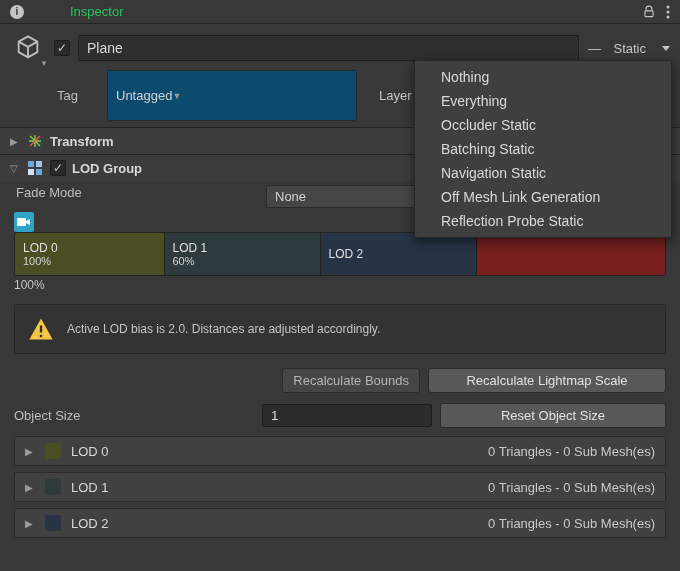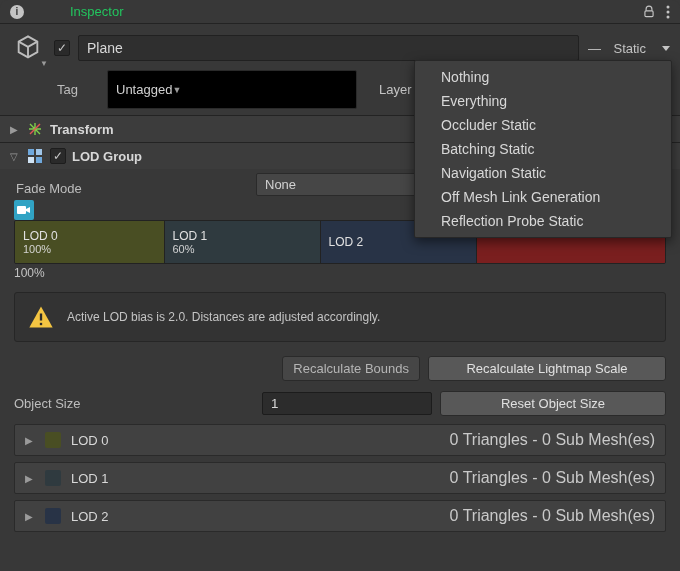--- a/index.html
+++ b/index.html
@@ -16,30 +16,30 @@
   .cube-wrap .chev { position:absolute; right:-2px; bottom:-2px; font-size:8px; color:#9a9a9a;}
   .checkbox { width:16px; height:16px; background:#2a2a2a; border:1px solid #1d1d1d; border-radius:2px; display:flex; align-items:center; justify-content:center; }
   .checkbox.checked::after { content:"✓"; color:#c4c4c4; font-size:12px; line-height:1;}
   .name-input { flex:1; background:#2f2f2f; border:1px solid #212121; color:#d8d8d8; padding:4px 8px; border-radius:2px; font-size:14px; }
   .dash-icon { width:14px; display:flex; align-items:center; justify-content:center; color:#c4c4c4;}
   .static-label { color:#c4c4c4; padding:0 4px; }
   .tri-down { width:0;height:0;border-left:4px solid transparent;border-right:4px solid transparent;border-top:5px solid #c4c4c4; margin-left:4px;}
 
   .tag-row { display:flex; align-items:center; padding:2px 10px 6px 57px; gap:22px; }
   .tag-row .lbl { width:28px; color:#bdbdbd; }
-  .select { flex:1; background:#000000; border:1px solid #2a2a2a; color:#d2d2d2; padding:11px 8px; border-radius:2px; display:flex; align-items:center; justify-content:flex-start; }
+  .select { flex:1; background:#0c4a6e; border:1px solid #2a2a2a; color:#d2d2d2; padding:17px 8px; border-radius:2px; display:flex; align-items:center; justify-content:flex-start; }
   .select .tri { font-size:9px; color:#9a9a9a;}
 
   .component { border-top:1px solid #232323; }
   .comp-head { display:flex; align-items:center; padding:4px 10px; gap:6px; background:#3c3c3c;}
   .foldout { width:10px; color:#9a9a9a; font-size:10px;}
   .comp-icon { width:18px; height:18px; display:flex; align-items:center; justify-content:center;}
   .comp-title { font-weight:600; color:#d8d8d8; }
 
-  .field-row { display:flex; align-items:flex-end; padding:4px 16px 4px 16px; }
+  .field-row { display:flex; align-items:flex-start; padding:4px 16px 4px 16px; gap:10px;}
   .field-row .flabel { width:240px; color:#bdbdbd; }
   .dropdown { flex:1; background:#464646; border:1px solid #2a2a2a; color:#d2d2d2; padding:3px 8px; border-radius:2px; display:flex; align-items:center; justify-content:space-between;}
 
   .lod-strip-wrap { padding:0 14px; }
   .cam-badge { width:20px; height:20px; background:#31a3c4; border-radius:2px; display:flex; align-items:center; justify-content:center; margin-bottom:0;}
   .lod-strip { display:flex; height:44px; border:1px solid #222; border-radius:2px; overflow:hidden;}
   .lod-seg { display:flex; flex-direction:column; justify-content:center; padding:4px 8px; color:#e0e0e0; font-size:12px; }
   .lod-seg .name { font-weight:500; }
   .lod-seg .pct { font-size:11px; opacity:.9;}
   .lod-seg.l0 { background:#494e23; border-right:1px solid #222;}
@@ -62,21 +62,21 @@
   .text-input { flex:1; background:#2c2c2c; border:1px solid #1c1c1c; color:#d8d8d8; padding:3px 8px; border-radius:2px;}
 
   .lod-item { margin:0 14px 6px 14px; background:#414141; border:1px solid #2a2a2a; border-radius:2px; display:flex; align-items:center; padding:6px 10px; gap:10px;}
   .lod-item .fold { color:#9a9a9a; font-size:10px; width:10px;}
   .swatch { width:16px; height:16px; border-radius:2px;}
   .sw0 { background:#494e23;}
   .sw1 { background:#2f3a3f;}
   .sw2 { background:#283346;}
   .lod-item .liname { flex:0 0 80px; color:#d8d8d8;}
   .lod-item .spacer { flex:1;}
-  .lod-item .stats { color:#c9c9c9; font-size:16px;}
+  .lod-item .stats { color:#c9c9c9; font-size:13px;}
 
   
   .dropdown-menu { position:absolute; right:8px; top:60px; width:258px; background:#3f3f3f; border:1px solid #272727; border-radius:2px; box-shadow:0 4px 12px rgba(0,0,0,.5); padding:4px 0; z-index:50;}
   .menu-item { display:flex; align-items:center; padding:4px 12px 4px 26px; color:#d8d8d8; font-size:14px; position:relative; cursor:default;}
   .menu-item.selected { background:#3e6fd6; color:#fff;}
   .menu-item.selected::before { content:"✓"; position:absolute; left:8px; color:#fff; font-size:12px;}
 </style>
 </head>
 <body>
 

